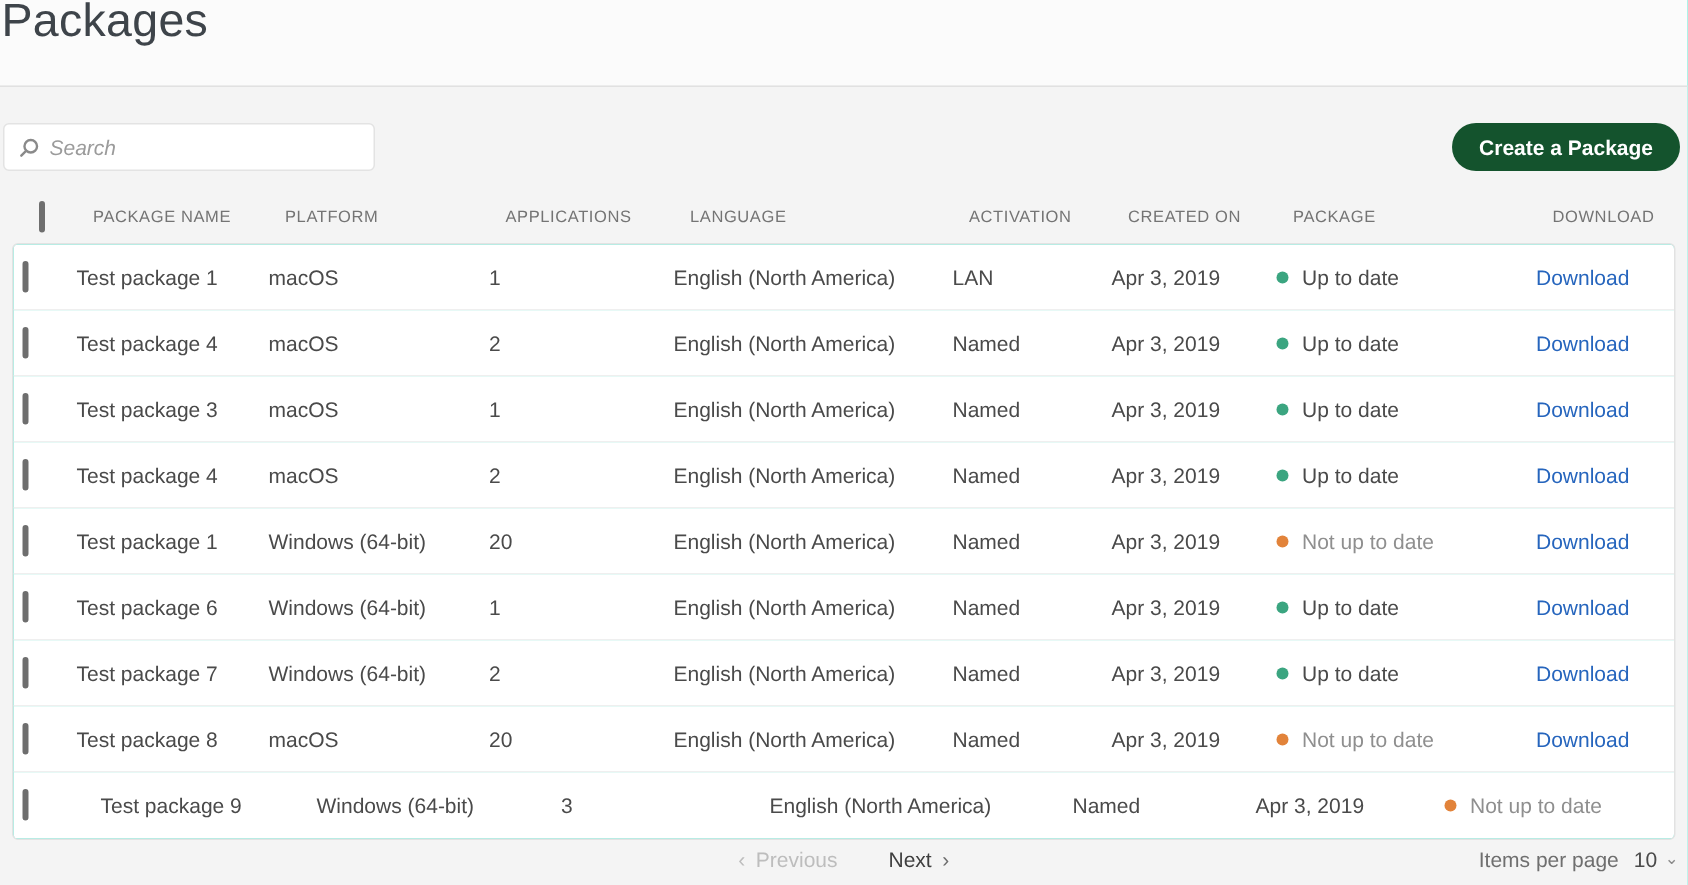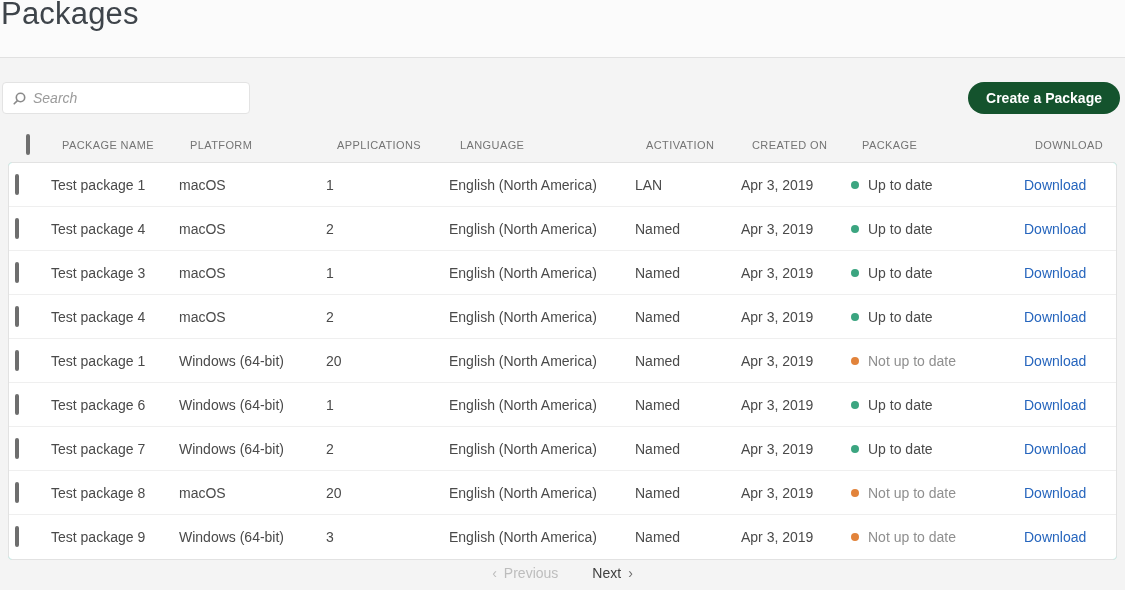--- a/index.html
+++ b/index.html
@@ -54,21 +54,21 @@
     width:14px; height:14px; border:2px solid #6e6e6e; border-radius:2px;
     margin-left:6px; background:transparent; cursor:pointer;
   }
 
   
   .table-card {
     position:absolute; top:104px; left:8px; right:8px; height:398px;
     background:#5eead4; border:1px solid #e2e2e2; border-radius:4px; overflow:hidden;
   }
   .table-row { height:44px; border-bottom:1px solid #efefef; background:#fff; }
-  .table-row:last-child { border-bottom:none; }
+  .table-row:last-child { border-bottom:none;gap:16px; }
   .cell { font-size:14px; color:#4a4a4a; }
   .status-cell { display:flex; align-items:center; gap:9px; }
   .status-dot { width:8px; height:8px; border-radius:50%; background:#3ba580; flex:0 0 auto; }
   .status-cell.warn .status-dot { background:#e2833a; }
   .status-cell.warn .status-text { color:#8f8f8f; }
   .download-link { color:#2665bd; text-decoration:none; font-size:14px; cursor:pointer; }
 
   
   .pager {
     position:absolute; left:0; right:0; bottom:7px; height:20px;
@@ -276,15 +276,22 @@
       <span class="pager-prev">
         <span class="chev">‹</span>
         <span>Previous</span>
       </span>
       <span class="pager-next">
         <span>Next</span>
         <span class="chev">›</span>
       </span>
     </div>
 
+    <div class="items-per-page">
+      <span class="ipp-label">Items per page</span>
+      <span class="ipp-value">
+        <span>10</span>
+        <span class="chev-down">⌄</span>
+      </span>
+    </div>
 
   </div>
 </div>
 
 </body></html>

